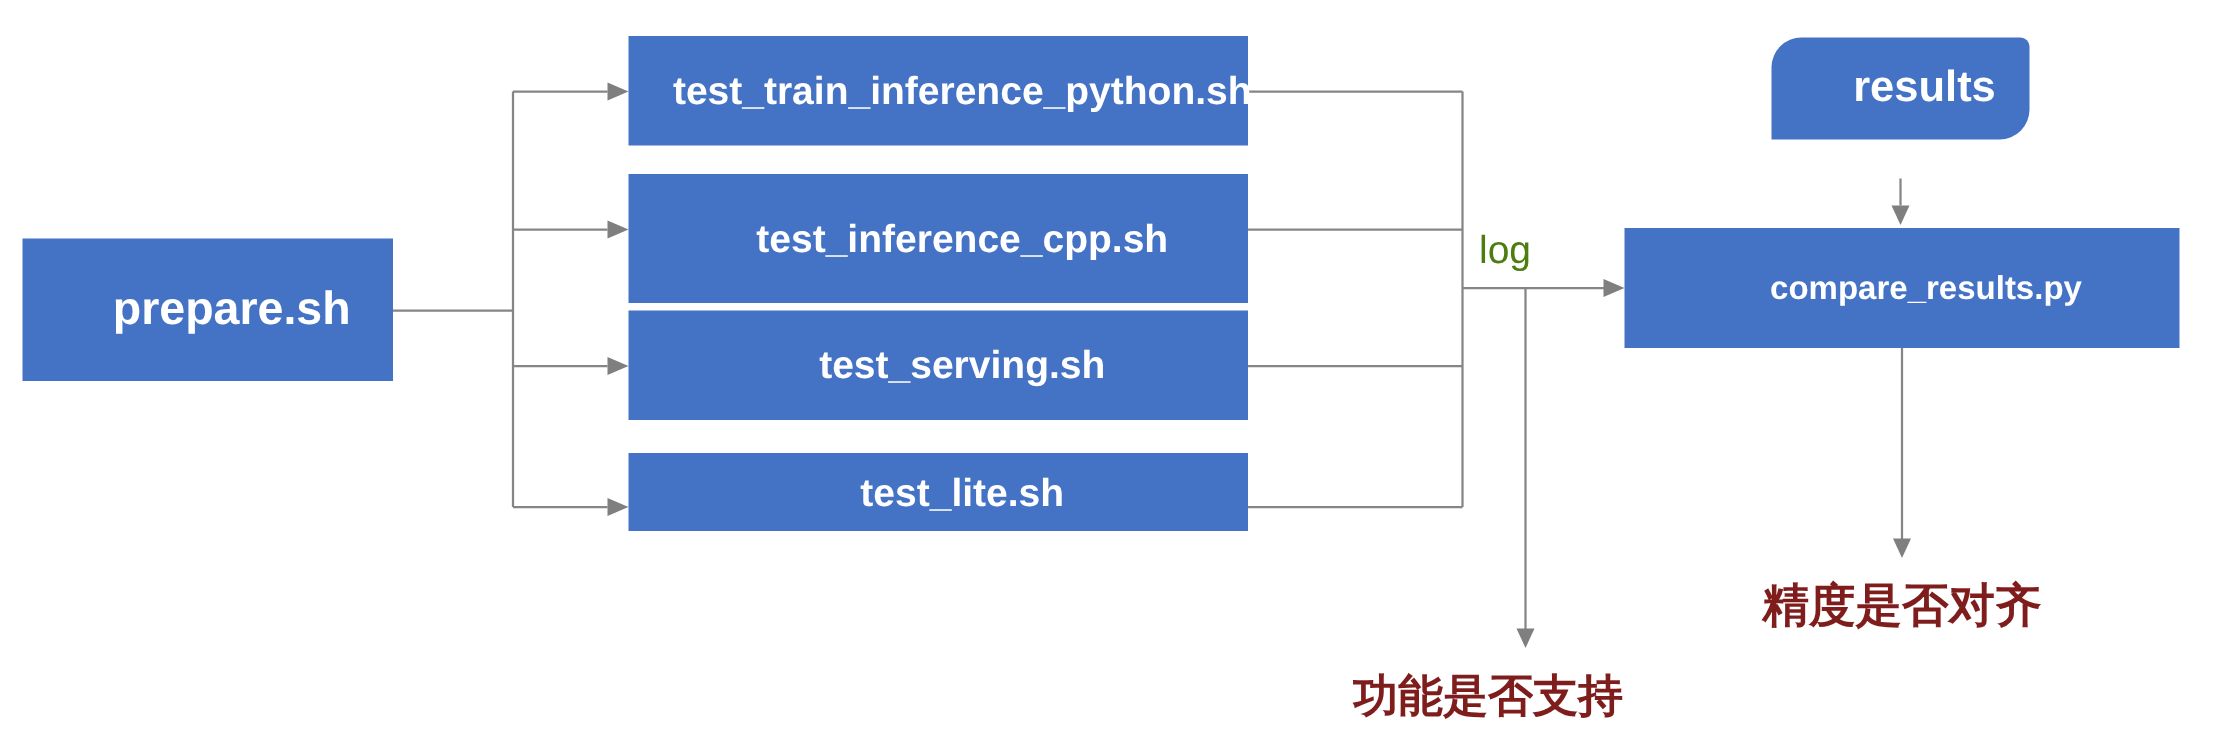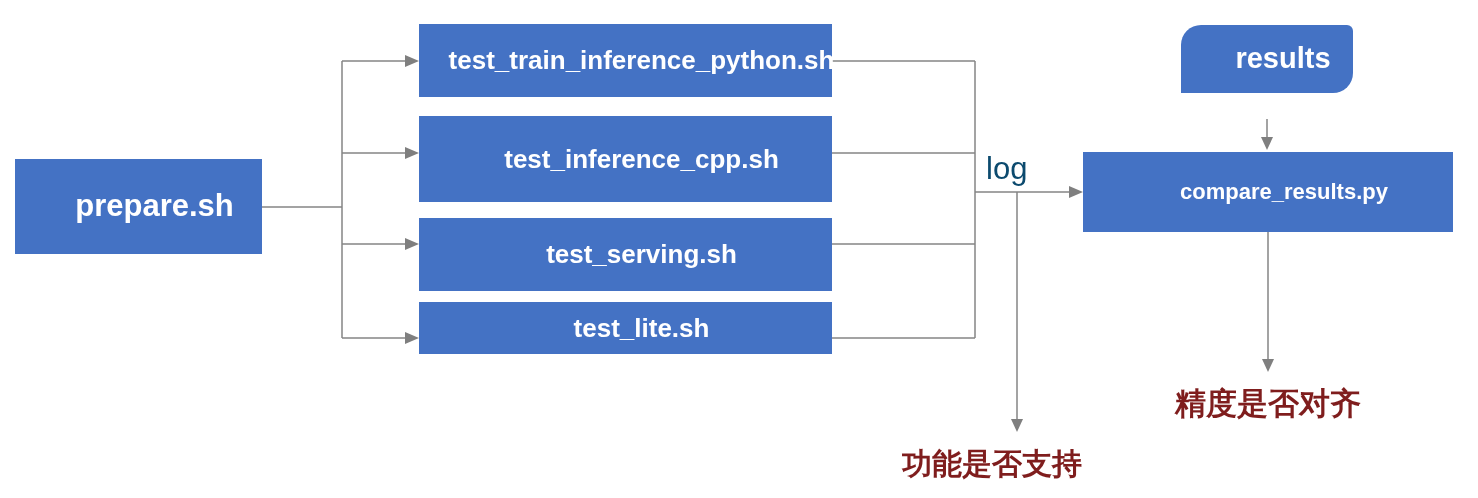--- a/index.html
+++ b/index.html
@@ -31,32 +31,32 @@
     font-weight: bold;
     text-align: center;
     line-height: 1.1;
     padding-left: 32px;
   }
 
   .node-prepare   { left: 15px;   top: 159px; width: 247px; height: 95px; font-size: 31px; }
   .node-test      { left: 419px;  width: 413px; font-size: 26px; }
   .node-test-1    { top: 24px;  height: 73px; }
   .node-test-2    { top: 116px; height: 86px; }
-  .node-test-3    { top: 218px; height: 73px; }
+  .node-test-3    { top: 207px; height: 73px; }
   .node-test-4    { top: 302px; height: 52px; }
   .node-results   { left: 1181px; top: 25px;  width: 172px; height: 68px; font-size: 29px;
                     border-radius: 20px 6px 20px 0; }
   .node-compare   { left: 1083px; top: 152px; width: 370px; height: 80px; font-size: 22px; }
 
   .label-log {
     position: absolute;
     left: 986px; top: 151px;
     width: 60px;
-    font-size: 31px;
-    color: #0c4a6e;
+    font-size: 26px;
+    color: #4d7c0f;
     font-weight: normal;
   }
 
   .label-red {
     position: absolute;
     color: #7f1d1d;
     font-weight: bold;
     text-align: center;
   }
   .label-function  { left: 897px;  top: 444px; width: 190px; font-size: 30px; }

